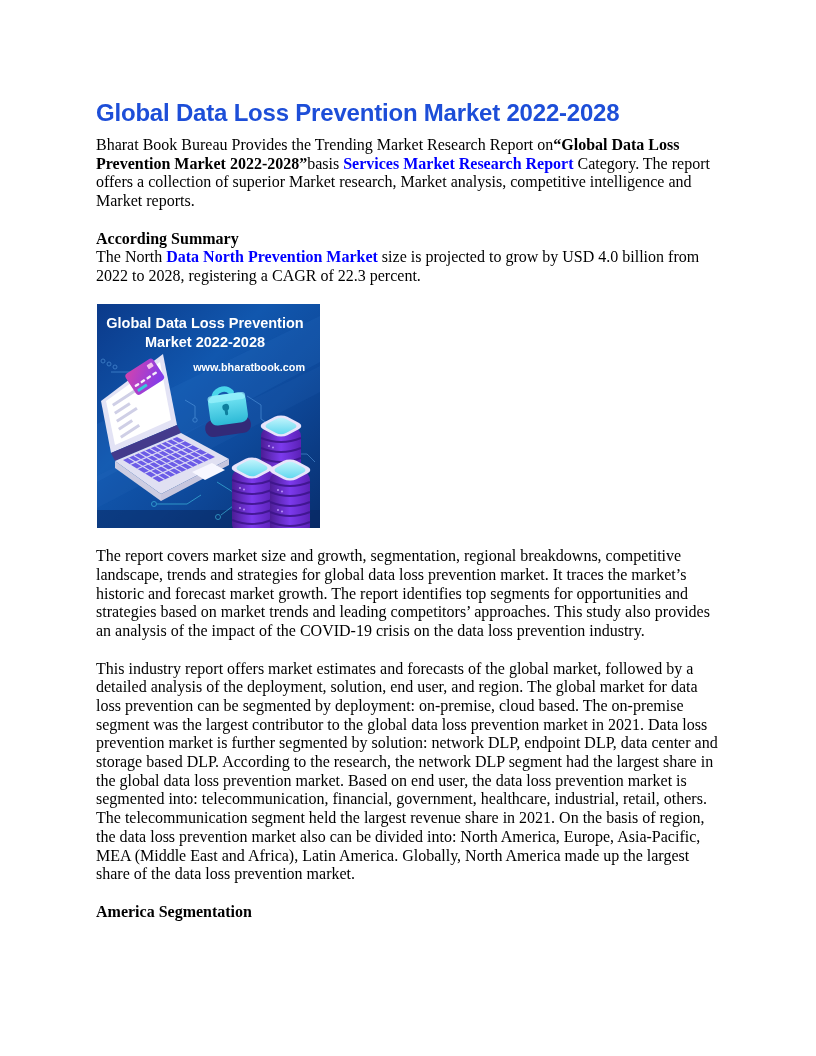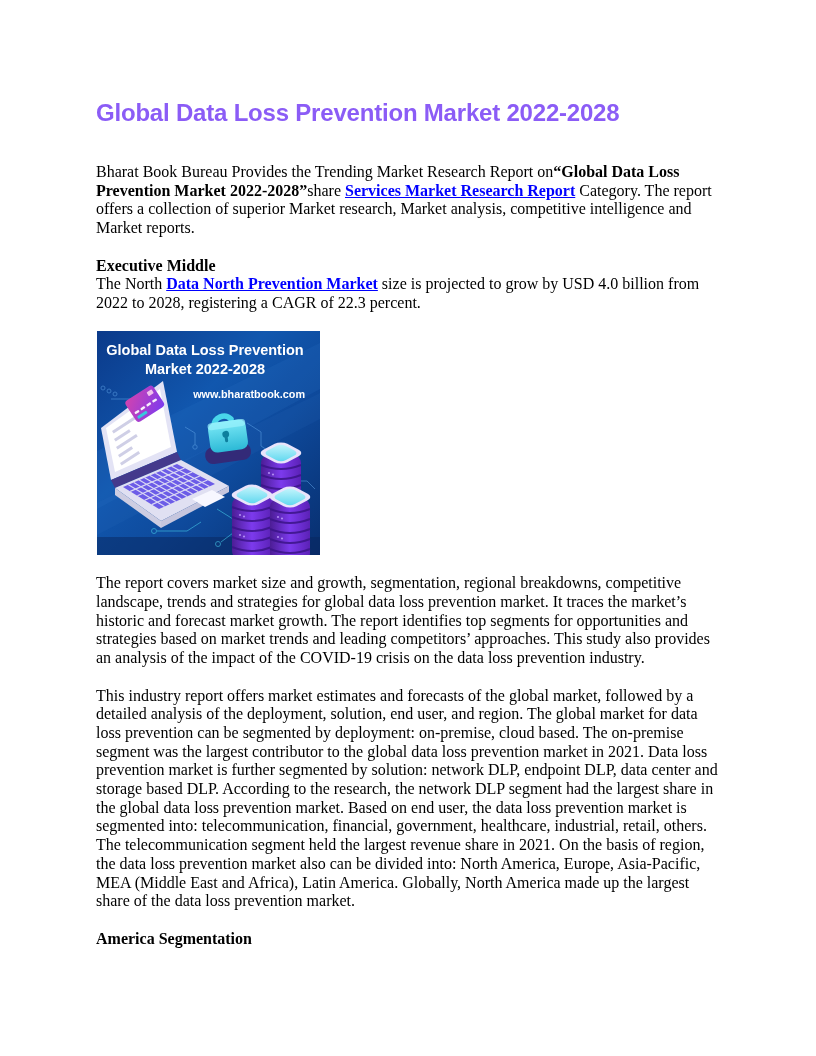--- a/index.html
+++ b/index.html
@@ -14,29 +14,28 @@
     font-size:16px;
     line-height:18.7px;
     color:#000000;
     overflow:hidden;
   }
   .doc-title{
     font-family:"Liberation Sans", sans-serif;
     font-size:24px;
     font-weight:700;
     letter-spacing:-0.2px;
-    margin:0 0 36px 0;
+    margin:0 0 9px 0;
     line-height:28px;
-    color:#8b5cf6;
+    color:#1d4ed8;
   }
   p{margin:0 0 18.7px 0;}
   .doclink{
     color:#0000ff;
     font-weight:700;
-    text-decoration:underline;
     cursor:pointer;
   }
   b,strong{font-weight:700;}
   figure.banner{
     margin:0 8px 19px 1px;
     width:223px;height:224px;
     line-height:0;
   }
   figure.banner svg{display:block;}
   .svg-title{
@@ -52,23 +51,23 @@
     fill:#ffffff;
   }
 </style>
 </head>
 <body>
 
 <div class="page">
 
   <h1 class="doc-title">Global Data Loss Prevention Market 2022-2028</h1>
 
-  <p><span>Bharat Book Bureau Provides the Trending Market Research Report on</span><strong>“Global Data Loss Prevention Market 2022-2028”</strong><span>share </span><a class="doclink">Services Market Research Report</a><span> Category. The report offers a collection of superior Market research, Market analysis, competitive intelligence and Market reports.</span></p>
-
-  <p><strong>Executive Middle</strong><br><span>The North </span><a class="doclink">Data North Prevention Market</a><span> size is projected to grow by USD 4.0 billion from 2022 to 2028, registering a CAGR of 22.3 percent.</span></p>
+  <p><span>Bharat Book Bureau Provides the Trending Market Research Report on</span><strong>“Global Data Loss Prevention Market 2022-2028”</strong><span>basis </span><a class="doclink">Services Market Research Report</a><span> Category. The report offers a collection of superior Market research, Market analysis, competitive intelligence and Market reports.</span></p>
+
+  <p><strong>According Summary</strong><br><span>The North </span><a class="doclink">Data North Prevention Market</a><span> size is projected to grow by USD 4.0 billion from 2022 to 2028, registering a CAGR of 22.3 percent.</span></p>
 
   <figure class="banner">
     <svg width="223" height="224" viewBox="0 0 223 224" xmlns="http://www.w3.org/2000/svg">
       <defs>
         <linearGradient id="bgGrad" x1="0" y1="0" x2="1" y2="1">
           <stop offset="0" stop-color="#0b3a8a"></stop>
           <stop offset="0.38" stop-color="#1157ae"></stop>
           <stop offset="0.62" stop-color="#0e4a9c"></stop>
           <stop offset="1" stop-color="#082e6e"></stop>
         </linearGradient>

